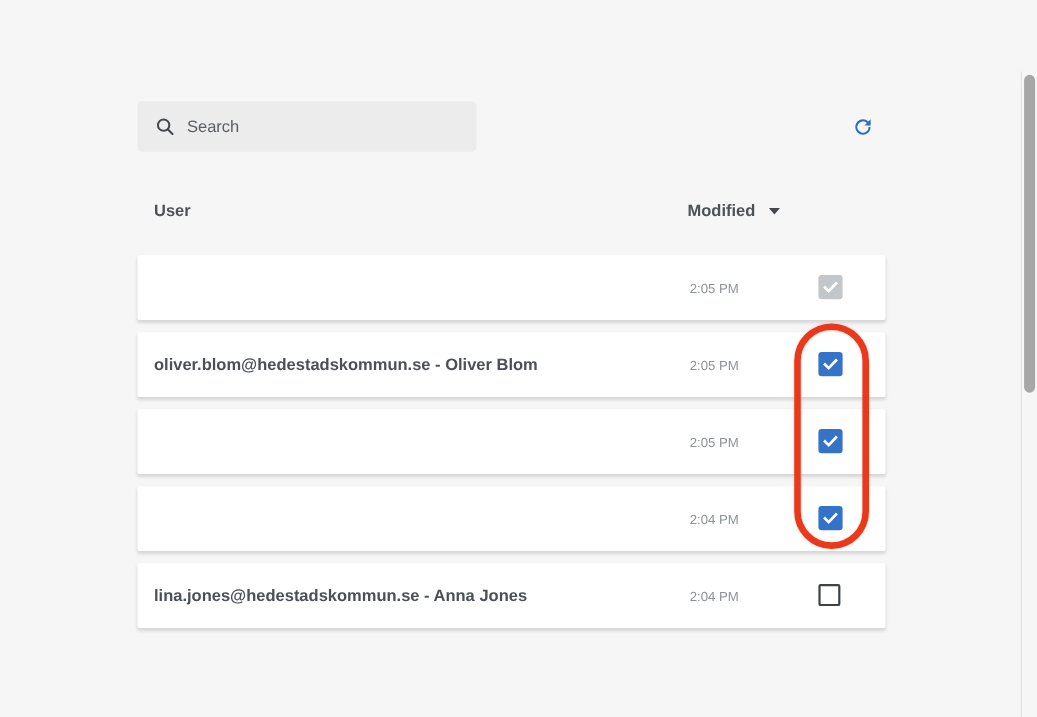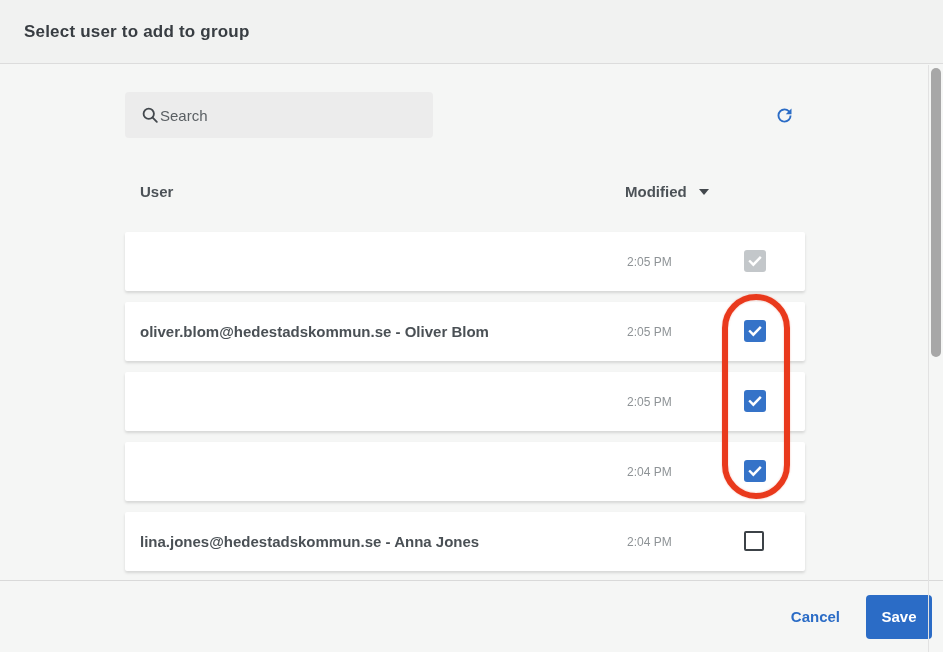--- a/index.html
+++ b/index.html
@@ -11,21 +11,21 @@
   .dialog-header { position:absolute; top:0; left:0; width:943px; height:64px;
     background:#f1f2f1; border-bottom:1px solid #dcdcdc; display:flex; align-items:center; padding-left:24px; }
   .dialog-title { font-size:17px; font-weight:700; color:#383d42; letter-spacing:.2px; }
 
   
   .dialog-body { position:absolute; top:65px; left:0; width:943px; height:514px; background:#f5f6f5; }
 
   .search-box { position:absolute; left:125px; top:27px; width:308px; height:46px;
     background:#ececec; border-radius:4px; display:flex; align-items:center; padding-left:15px; }
   .search-box svg { flex:0 0 auto; }
-  .search-input { border:none; outline:none; background:transparent; 
+  .search-input { border:none; outline:none; background:transparent; margin-left:10px;
     font-family:inherit; font-size:15px; color:#43484d; width:240px; }
   .search-input::placeholder { color:#5a5f63; opacity:1; }
 
   .refresh-button { position:absolute; left:770px; top:36px; width:28px; height:28px;
     border:none; background:transparent; cursor:pointer; display:flex; align-items:center; justify-content:center; }
 
   .col-header { position:absolute; top:118px; left:125px; width:680px; height:24px; }
   .col-user { position:absolute; left:15px; top:0; font-size:15px; font-weight:700; color:#4c5257; }
   .col-modified { position:absolute; left:500px; top:0; font-size:15px; font-weight:600; color:#4c5257;
     display:flex; align-items:center; cursor:pointer; }
@@ -62,23 +62,20 @@
   
   .scroll-edge { position:absolute; left:928px; top:65px; width:1px; height:587px; background:#e2e2e2; }
   .scrollbar-thumb { position:absolute; left:931px; top:68px; width:10px; height:289px;
     background:#a7a7a7; border-radius:5px; cursor:pointer; }
 </style>
 </head>
 <body>
 
 <div class="stage">
 
-  <div class="dialog-header">
-    <span class="dialog-title">Select user to add to group</span>
-  </div>
 
   <div class="dialog-body">
 
     <div class="search-box">
       <span style="display:flex;">
         <svg width="20" height="20" viewBox="0 0 24 24" fill="none" stroke="#43484d" stroke-width="2.2" stroke-linecap="round">
           <circle cx="10.5" cy="10.5" r="6.2"></circle>
             <line x1="15.2" y1="15.2" x2="20.2" y2="20.2"></line>
         </svg>
       </span>
@@ -141,21 +138,17 @@
     <span class="checkbox unchecked">
       
     </span>
   </div>
       </div>
 
   </div>
 
   <div class="annotation-highlight"></div>
 
-  <div class="dialog-footer">
-    <button class="cancel-link">Cancel</button>
-    <button class="save-button">Save</button>
-  </div>
 
   <div class="scroll-edge"></div>
   <div class="scrollbar-thumb"></div>
 
 </div>
 
 </body></html>

